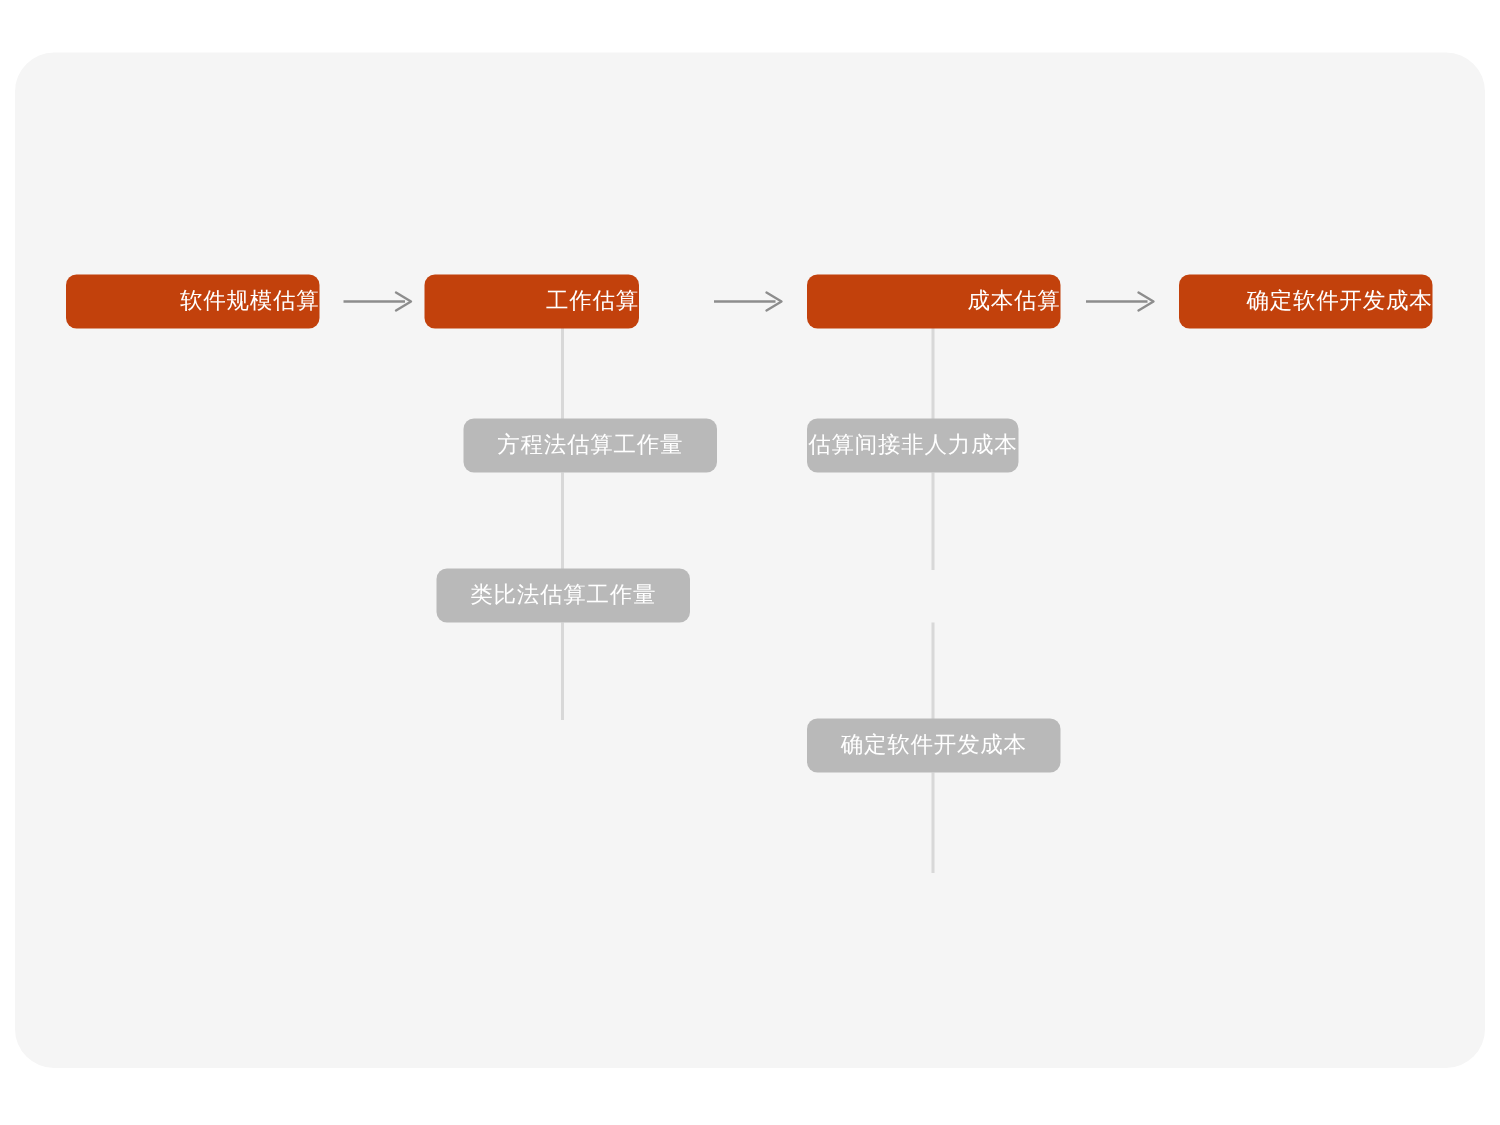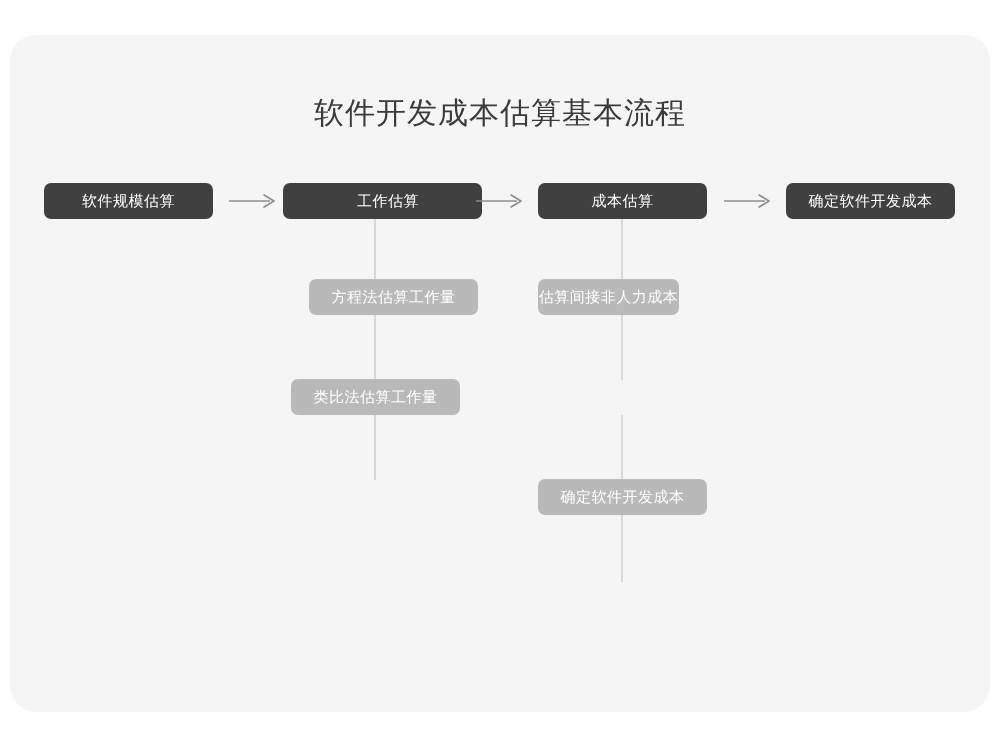--- a/index.html
+++ b/index.html
@@ -53,21 +53,22 @@
     line-height: 36px;
     text-align: center;
     font-size: 15px;
     color: #ffffff;
     border-radius: 7px;
     box-sizing: border-box;
     white-space: nowrap;
     letter-spacing: 0.5px;
   }
   .node.primary {
-    background: #404040;
+    background: #c2410c;
+    text-align: right;
   }
   .node.secondary {
     background: #b9b9b9;
   }
 
   
   .vline {
     position: absolute;
     width: 2px;
     background: #d8d8d8;
@@ -80,34 +81,33 @@
   }
   .arrow svg { display: block; }
 </style>
 </head>
 <body>
 
 <div id="canvas">
 
   <div class="card"></div>
 
-  <div class="title">软件开发成本估算基本流程</div>
 
   <div class="vline" style="left:374px; top:218px; height:62px;"></div>
   <div class="vline" style="left:374px; top:315px; height:65px;"></div>
   <div class="vline" style="left:374px; top:415px; height:65px;"></div>
 
   <div class="vline" style="left:621px; top:218px; height:62px;"></div>
   <div class="vline" style="left:621px; top:315px; height:65px;"></div>
   <div class="vline" style="left:621px; top:415px; height:65px;"></div>
   <div class="vline" style="left:621px; top:515px; height:67px;"></div>
 
   <div class="node primary" style="left:44px; top:183px; width:169px;">软件规模估算</div>
 
-  <div class="node primary" style="left:283px; top:183px; width:199px;padding-left:11px;">工作估算</div>
+  <div class="node primary" style="left:283px; top:183px; width:143px;padding-left:11px;">工作估算</div>
 
   <div class="node primary" style="left:538px; top:183px; width:169px;">成本估算</div>
 
   <div class="node primary" style="left:786px; top:183px; width:169px;">确定软件开发成本</div>
 
   <div class="arrow" style="left:228px; top:192px; width:50px;">
     <svg width="50" height="18" viewBox="0 0 50 18">
       <path d="M1 9 H42" stroke="#8d8d8d" stroke-width="1.6" fill="none"></path>
       <path d="M36 3 L46 9 L36 15" stroke="#8d8d8d" stroke-width="1.6" fill="none" stroke-linecap="round" stroke-linejoin="round"></path>
     </svg>

